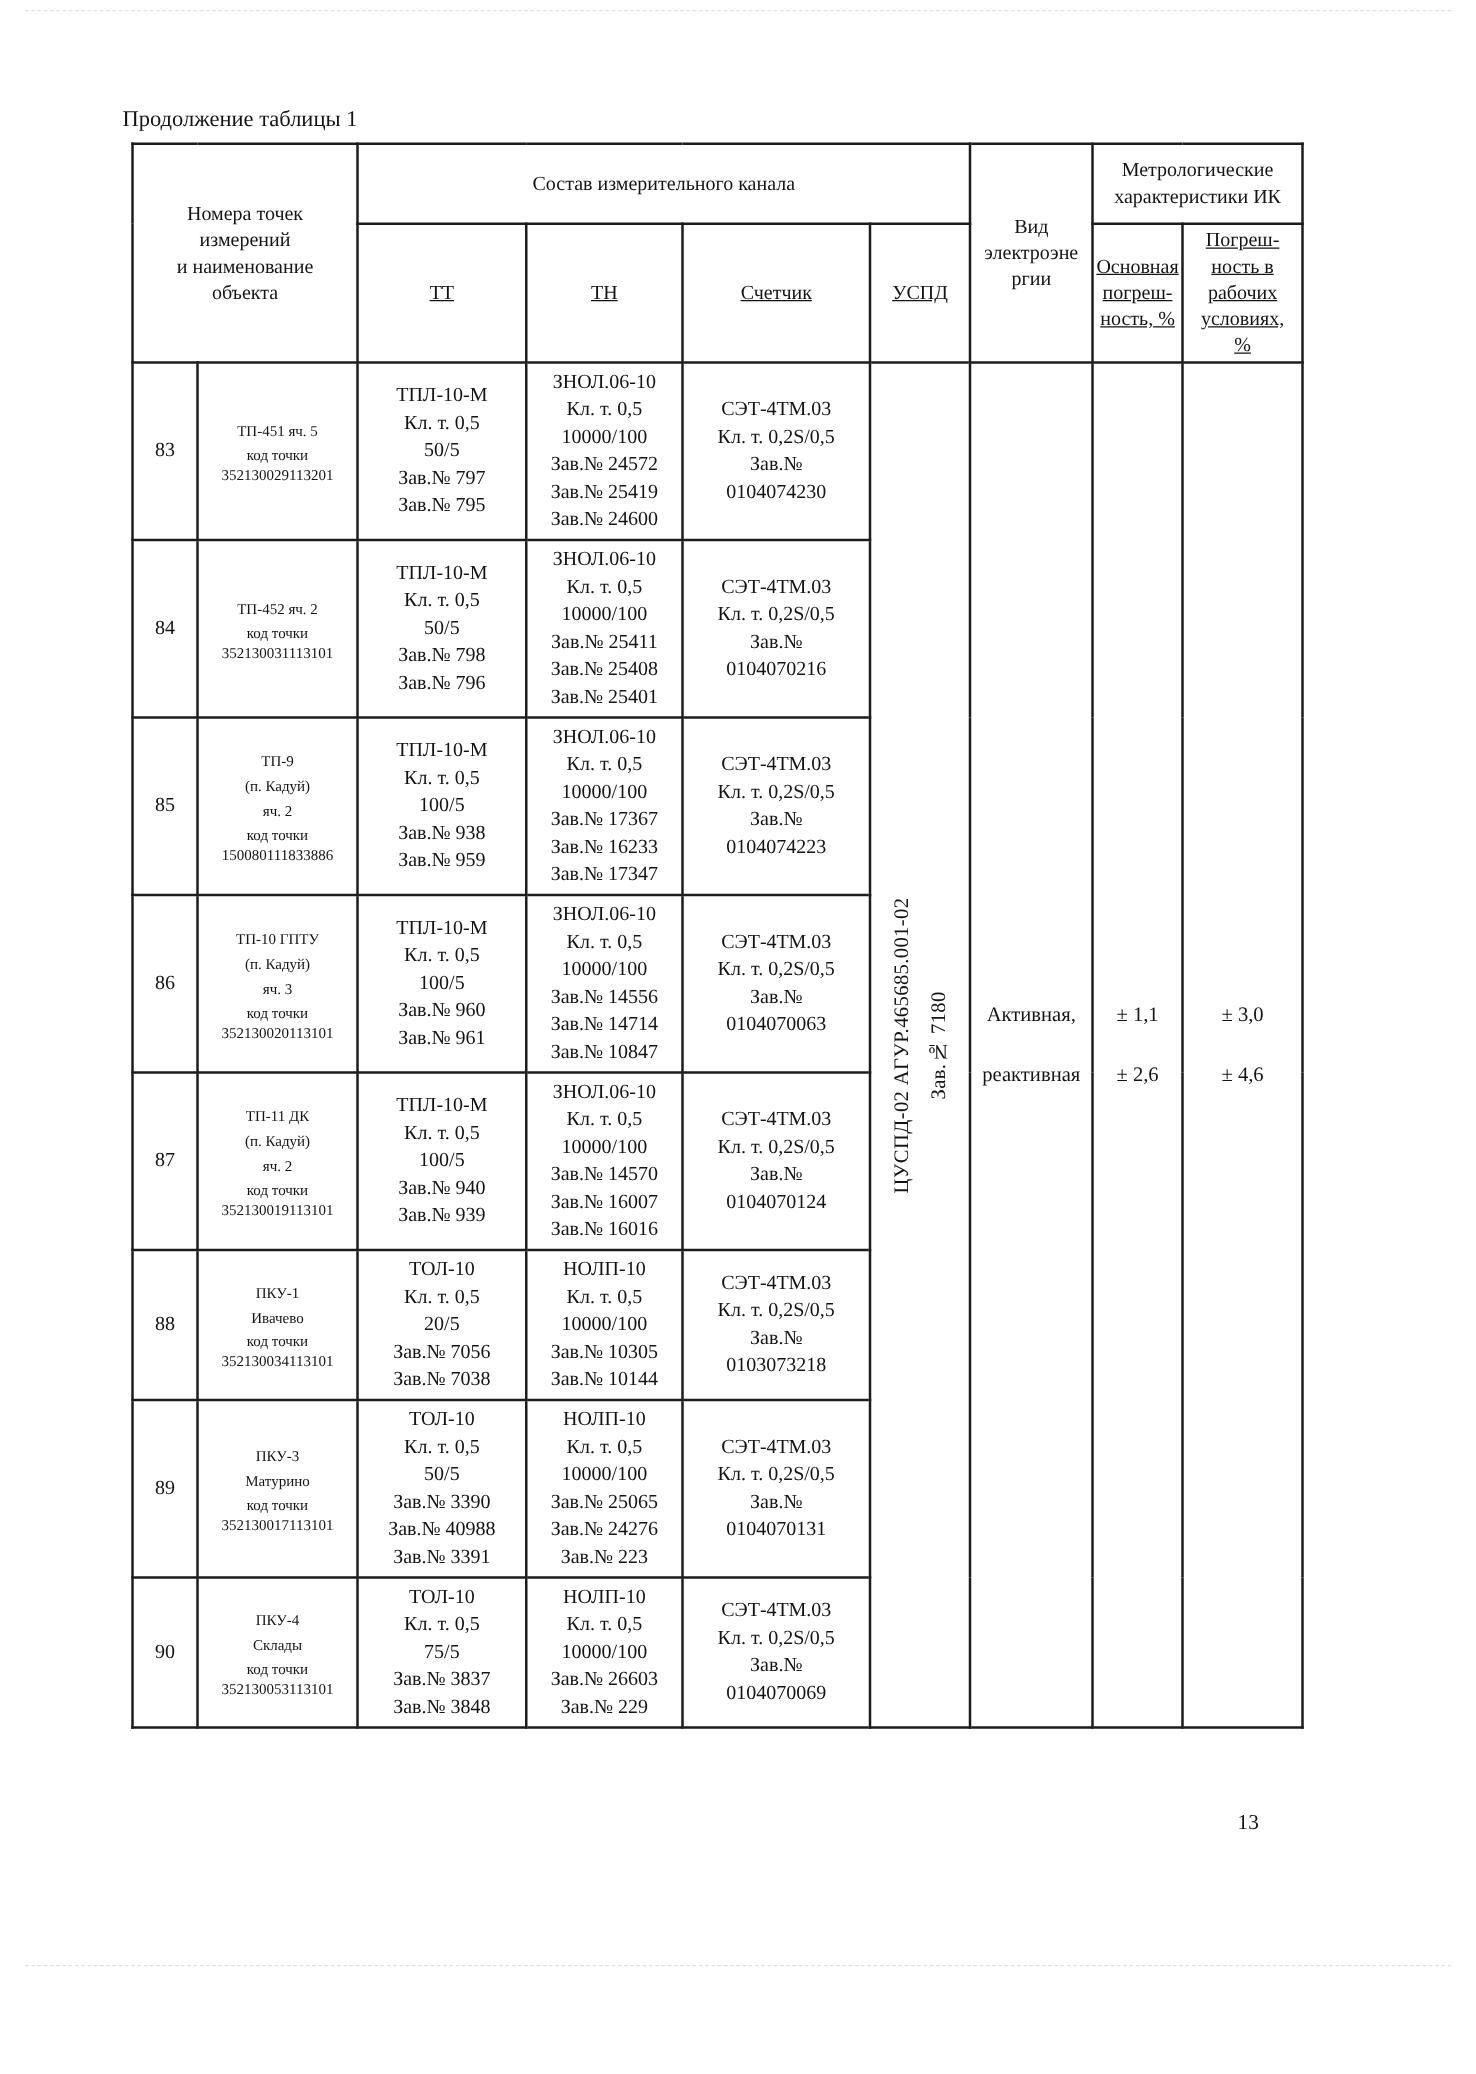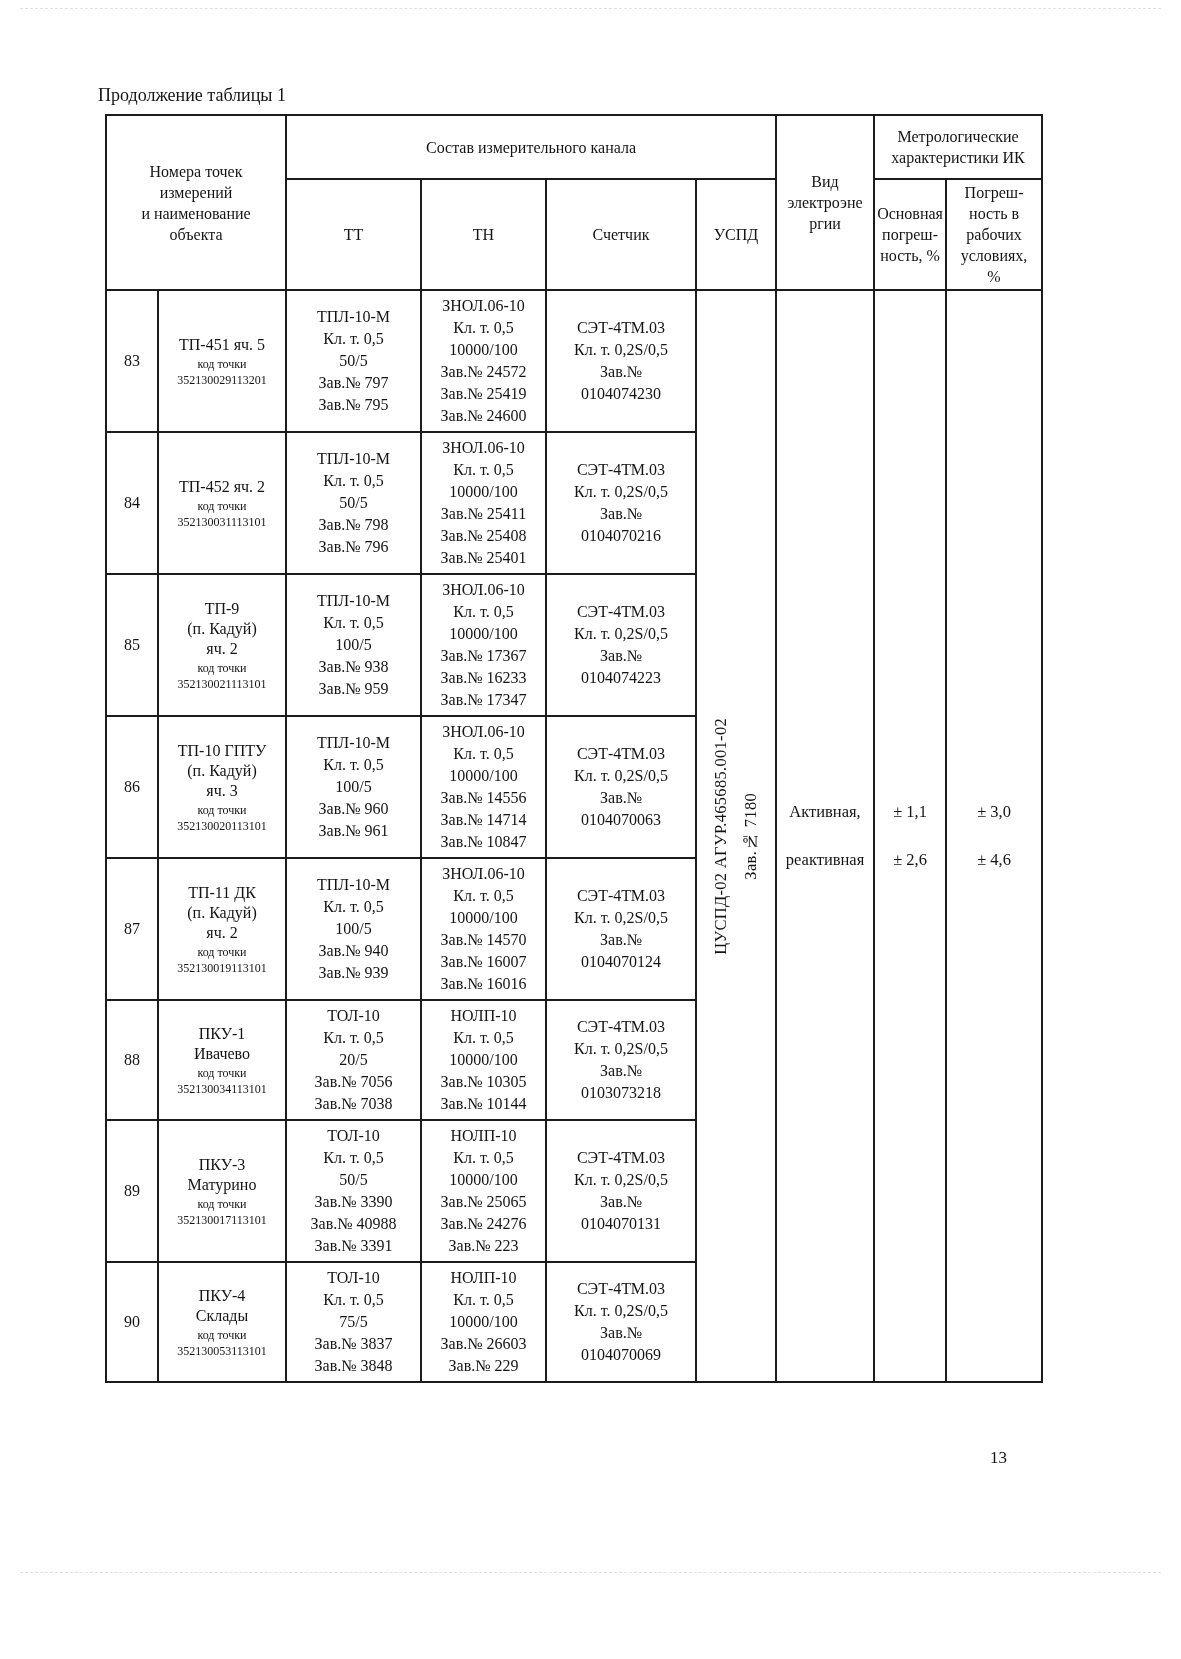--- a/index.html
+++ b/index.html
@@ -30,27 +30,27 @@
   }
   th, td {
     border: 2px solid #1c1c1c;
     text-align: center;
     vertical-align: middle;
     white-space: pre-line;
     font-weight: normal;
   }
   thead th { font-size: 16px; line-height: 21px; padding: 2px; }
   thead tr.hr1 th.h-channel, thead tr.hr1 th.h-metrology { height: 64px; }
-  thead tr.hr2 th { height: 104px; }
+  thead tr.hr2 th { height: 104px; text-decoration: underline; }
 
   tbody td { font-size: 16px; }
   td.c-num { font-size: 16px; }
   td.c-lines { line-height: 22px; padding: 4px 2px; }
   td.c-name { padding: 4px 2px; }
-  .obj-title { font-size: 16px; line-height: 20px; white-space: pre-line; }
+  .obj-title { font-size: 12px; line-height: 20px; white-space: pre-line; }
   .obj-code-label { font-size: 12px; line-height: 15px; margin-top: 2px; }
   .obj-code { font-size: 12px; line-height: 16px; }
 
   td.c-uspd { padding: 4px 0; }
   .uspd-wrap { display: flex; flex-direction: row; justify-content: center; align-items: center; gap: 10px; }
   .vtext {
     writing-mode: vertical-rl;
     transform: rotate(180deg);
     font-size: 16.5px;
     white-space: nowrap;
@@ -159,21 +159,21 @@
 Зав.№ 25401</td>
         <td class="c-lines">СЭТ-4ТМ.03
 Кл. т. 0,2S/0,5
 Зав.№
 0104070216</td>
       </tr>
       <tr>
         <td class="c-num">85</td>
         <td class="c-name"><div class="obj-title">ТП-9
 (п. Кадуй)
-яч. 2</div><div class="obj-code-label">код точки</div><div class="obj-code">352130021113101</div></td>
+яч. 2</div><div class="obj-code-label">код точки</div><div class="obj-code">150080111833886</div></td>
         <td class="c-lines">ТПЛ-10-М
 Кл. т. 0,5
 100/5
 Зав.№ 938
 Зав.№ 959</td>
         <td class="c-lines">ЗНОЛ.06-10
 Кл. т. 0,5
 10000/100
 Зав.№ 17367
 Зав.№ 16233

